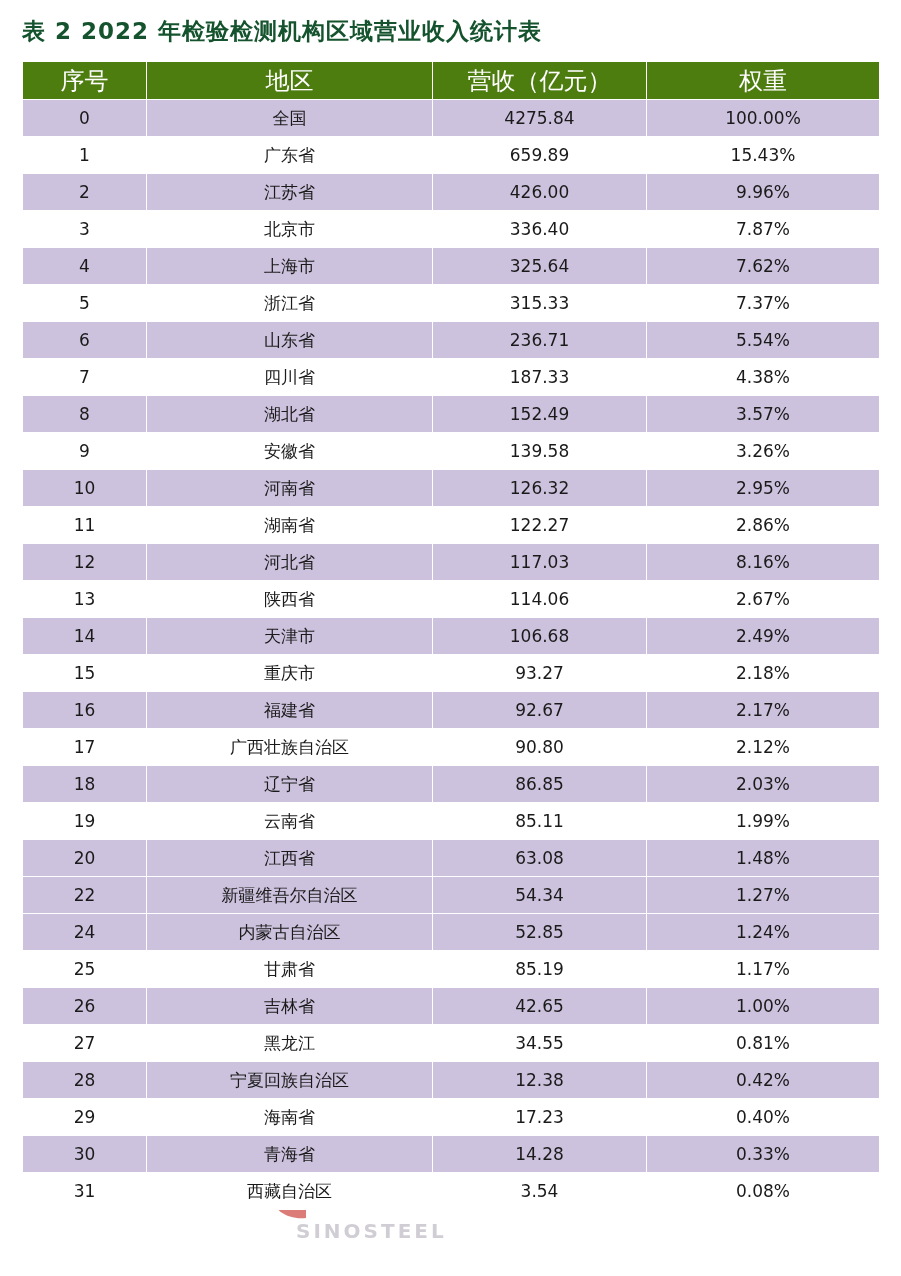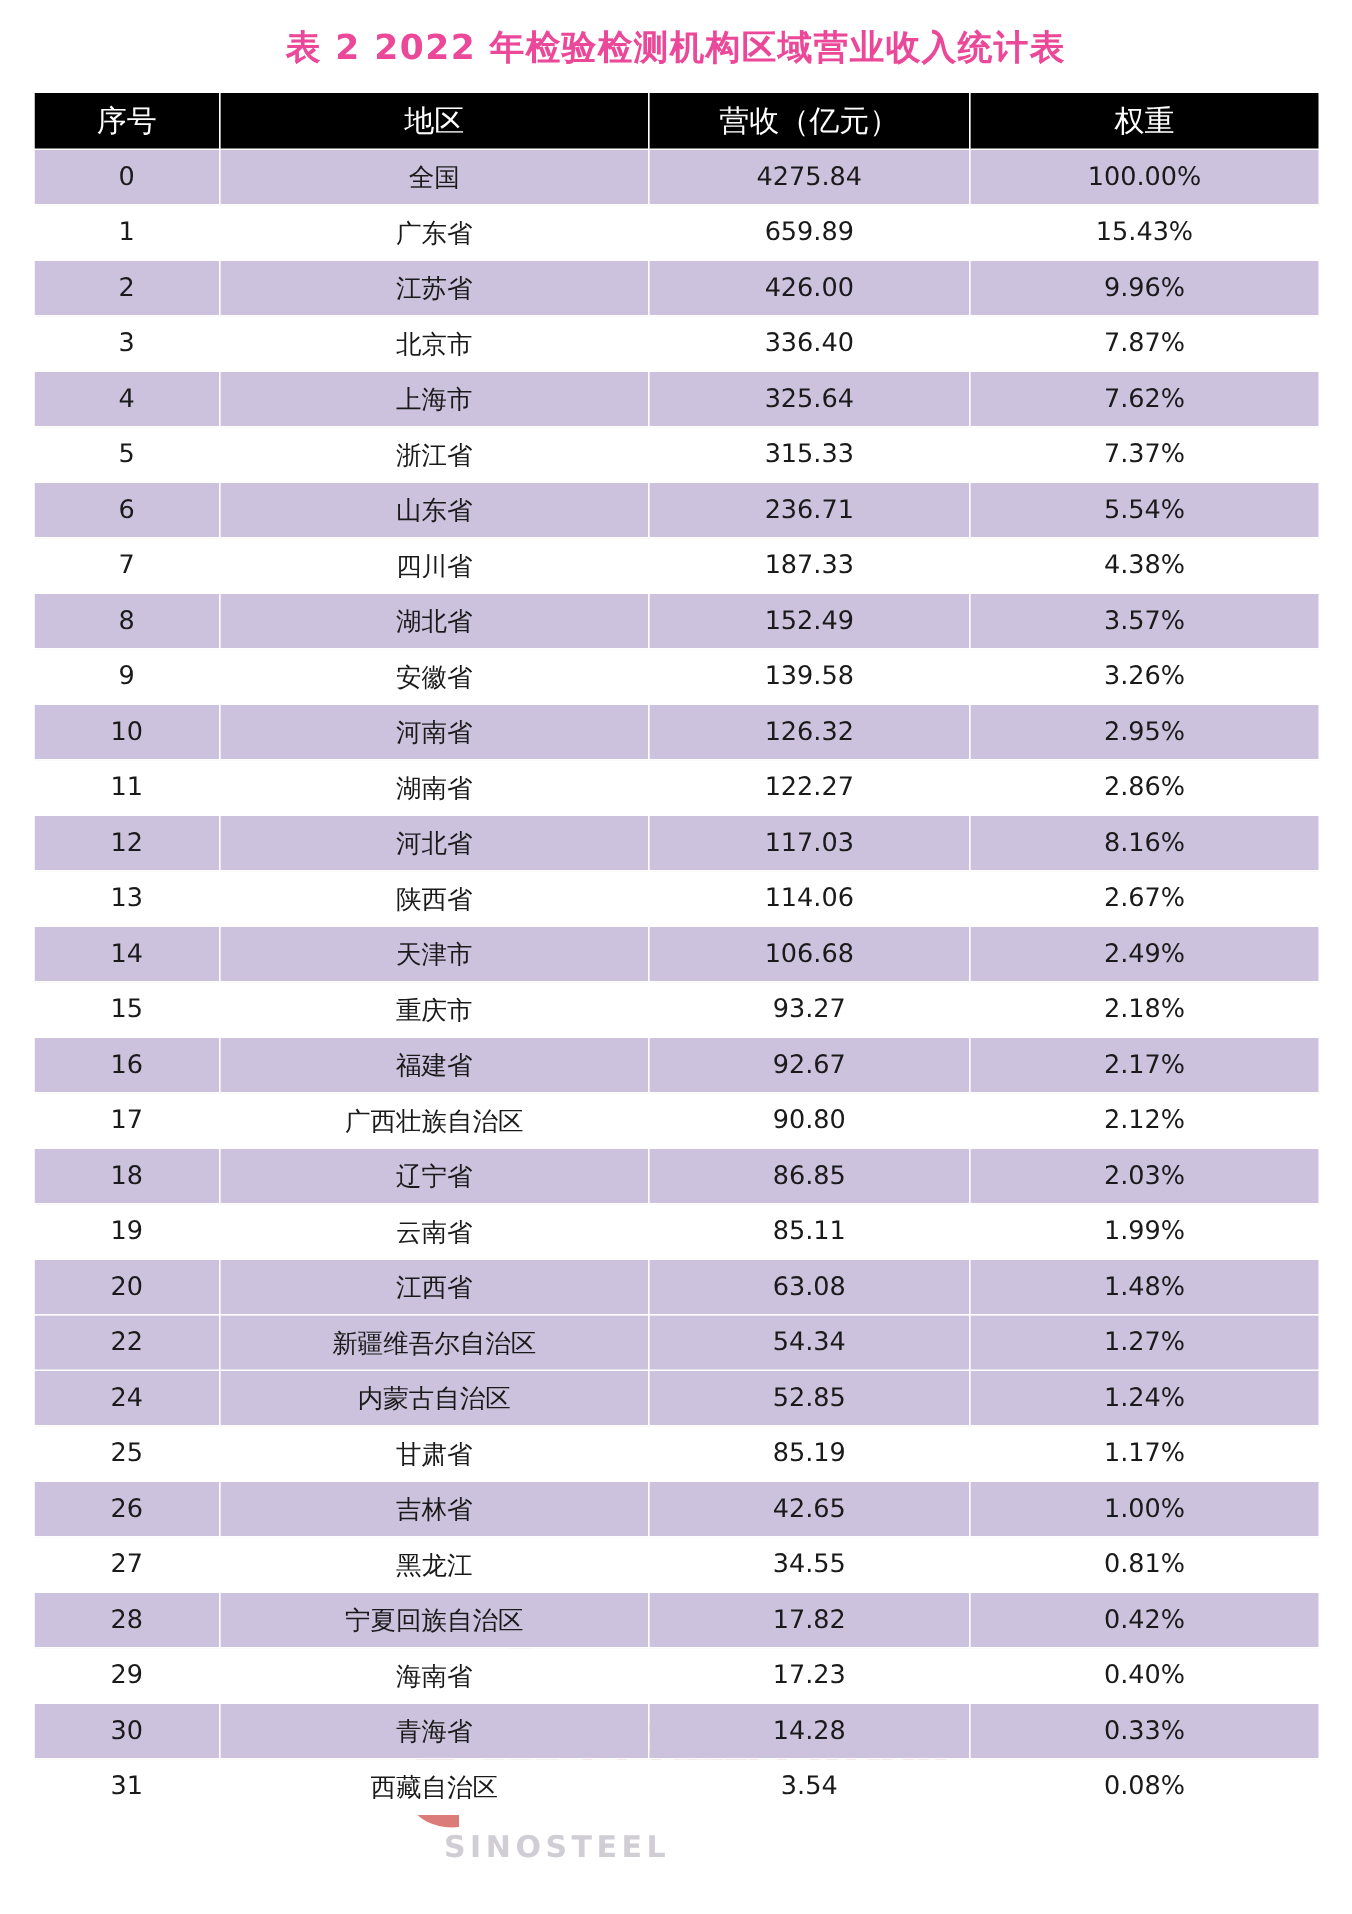--- a/index.html
+++ b/index.html
@@ -15,22 +15,21 @@
     overflow: hidden;
   }
   .page {
     width: 901px;
     height: 1276px;
     position: relative;
     box-sizing: border-box;
     padding: 0 22px;
   }
   .title {
-    text-align: center;
-    color: #ec4899;
+    color: #14532d;
     font-size: 23px;
     font-weight: bold;
     letter-spacing: 1px;
     padding-top: 16px;
     padding-bottom: 14px;
     font-family: "DejaVu Sans", "Liberation Sans", sans-serif;
   }
   table.stat {
     border-collapse: collapse;
     width: 857px;
@@ -41,24 +40,24 @@
   table.stat th, table.stat td {
     border: 1px solid #ffffff;
     text-align: center;
     font-size: 17px;
     color: #1a1a1a;
     height: 36px;
     padding: 0;
     font-family: "DejaVu Sans", "Liberation Sans", sans-serif;
   }
   table.stat thead th {
-    background: #000000;
+    background: #4d7c0f;
     color: #ffffff;
     font-weight: normal;
-    font-size: 20px;
+    font-size: 24px;
     height: 37px;
     font-family: Liberation Mono, monospace;
   }
   table.stat tbody tr.odd td {
     background: #cdc2dd;
   }
   table.stat tbody tr.even td {
     background: #ffffff;
   }
   col.c0 { width: 124px; }
@@ -268,21 +267,21 @@
         </tr>
         <tr class="even">
           <td>27</td>
           <td>黑龙江</td>
           <td>34.55</td>
           <td>0.81%</td>
         </tr>
         <tr class="odd">
           <td>28</td>
           <td>宁夏回族自治区</td>
-          <td>17.82</td>
+          <td>12.38</td>
           <td>0.42%</td>
         </tr>
         <tr class="even">
           <td>29</td>
           <td>海南省</td>
           <td>17.23</td>
           <td>0.40%</td>
         </tr>
         <tr class="odd">
           <td>30</td>

